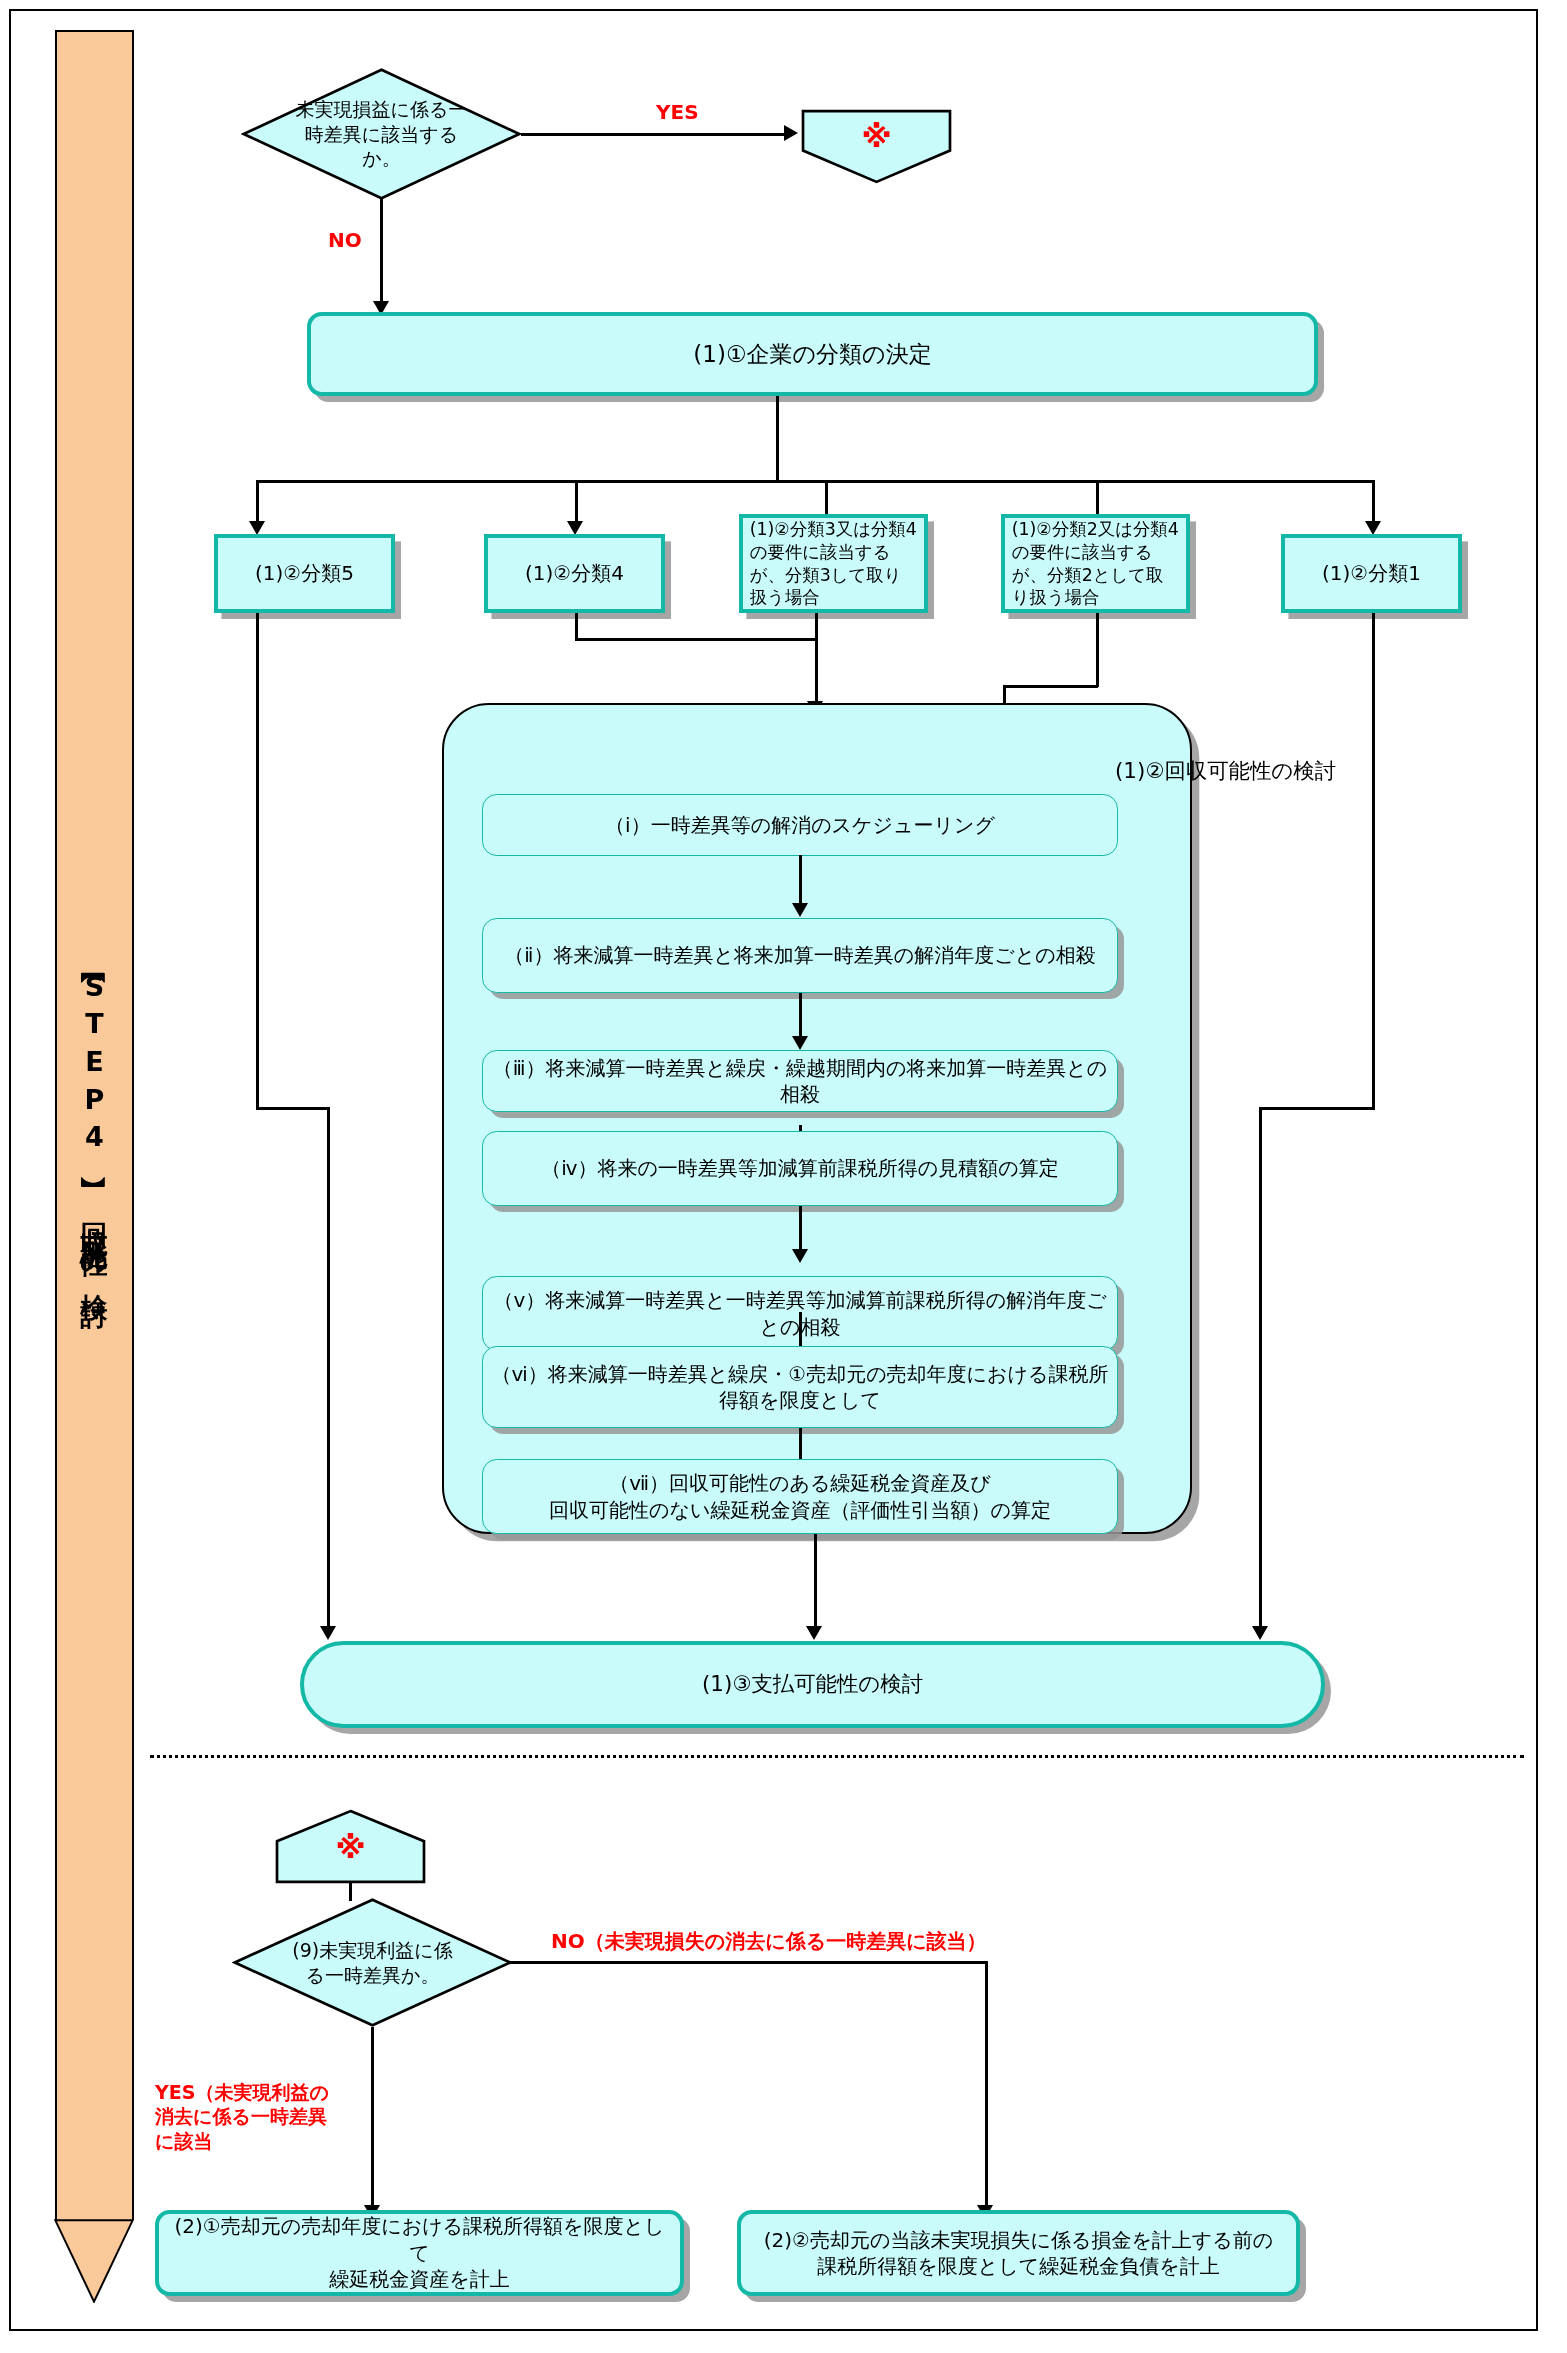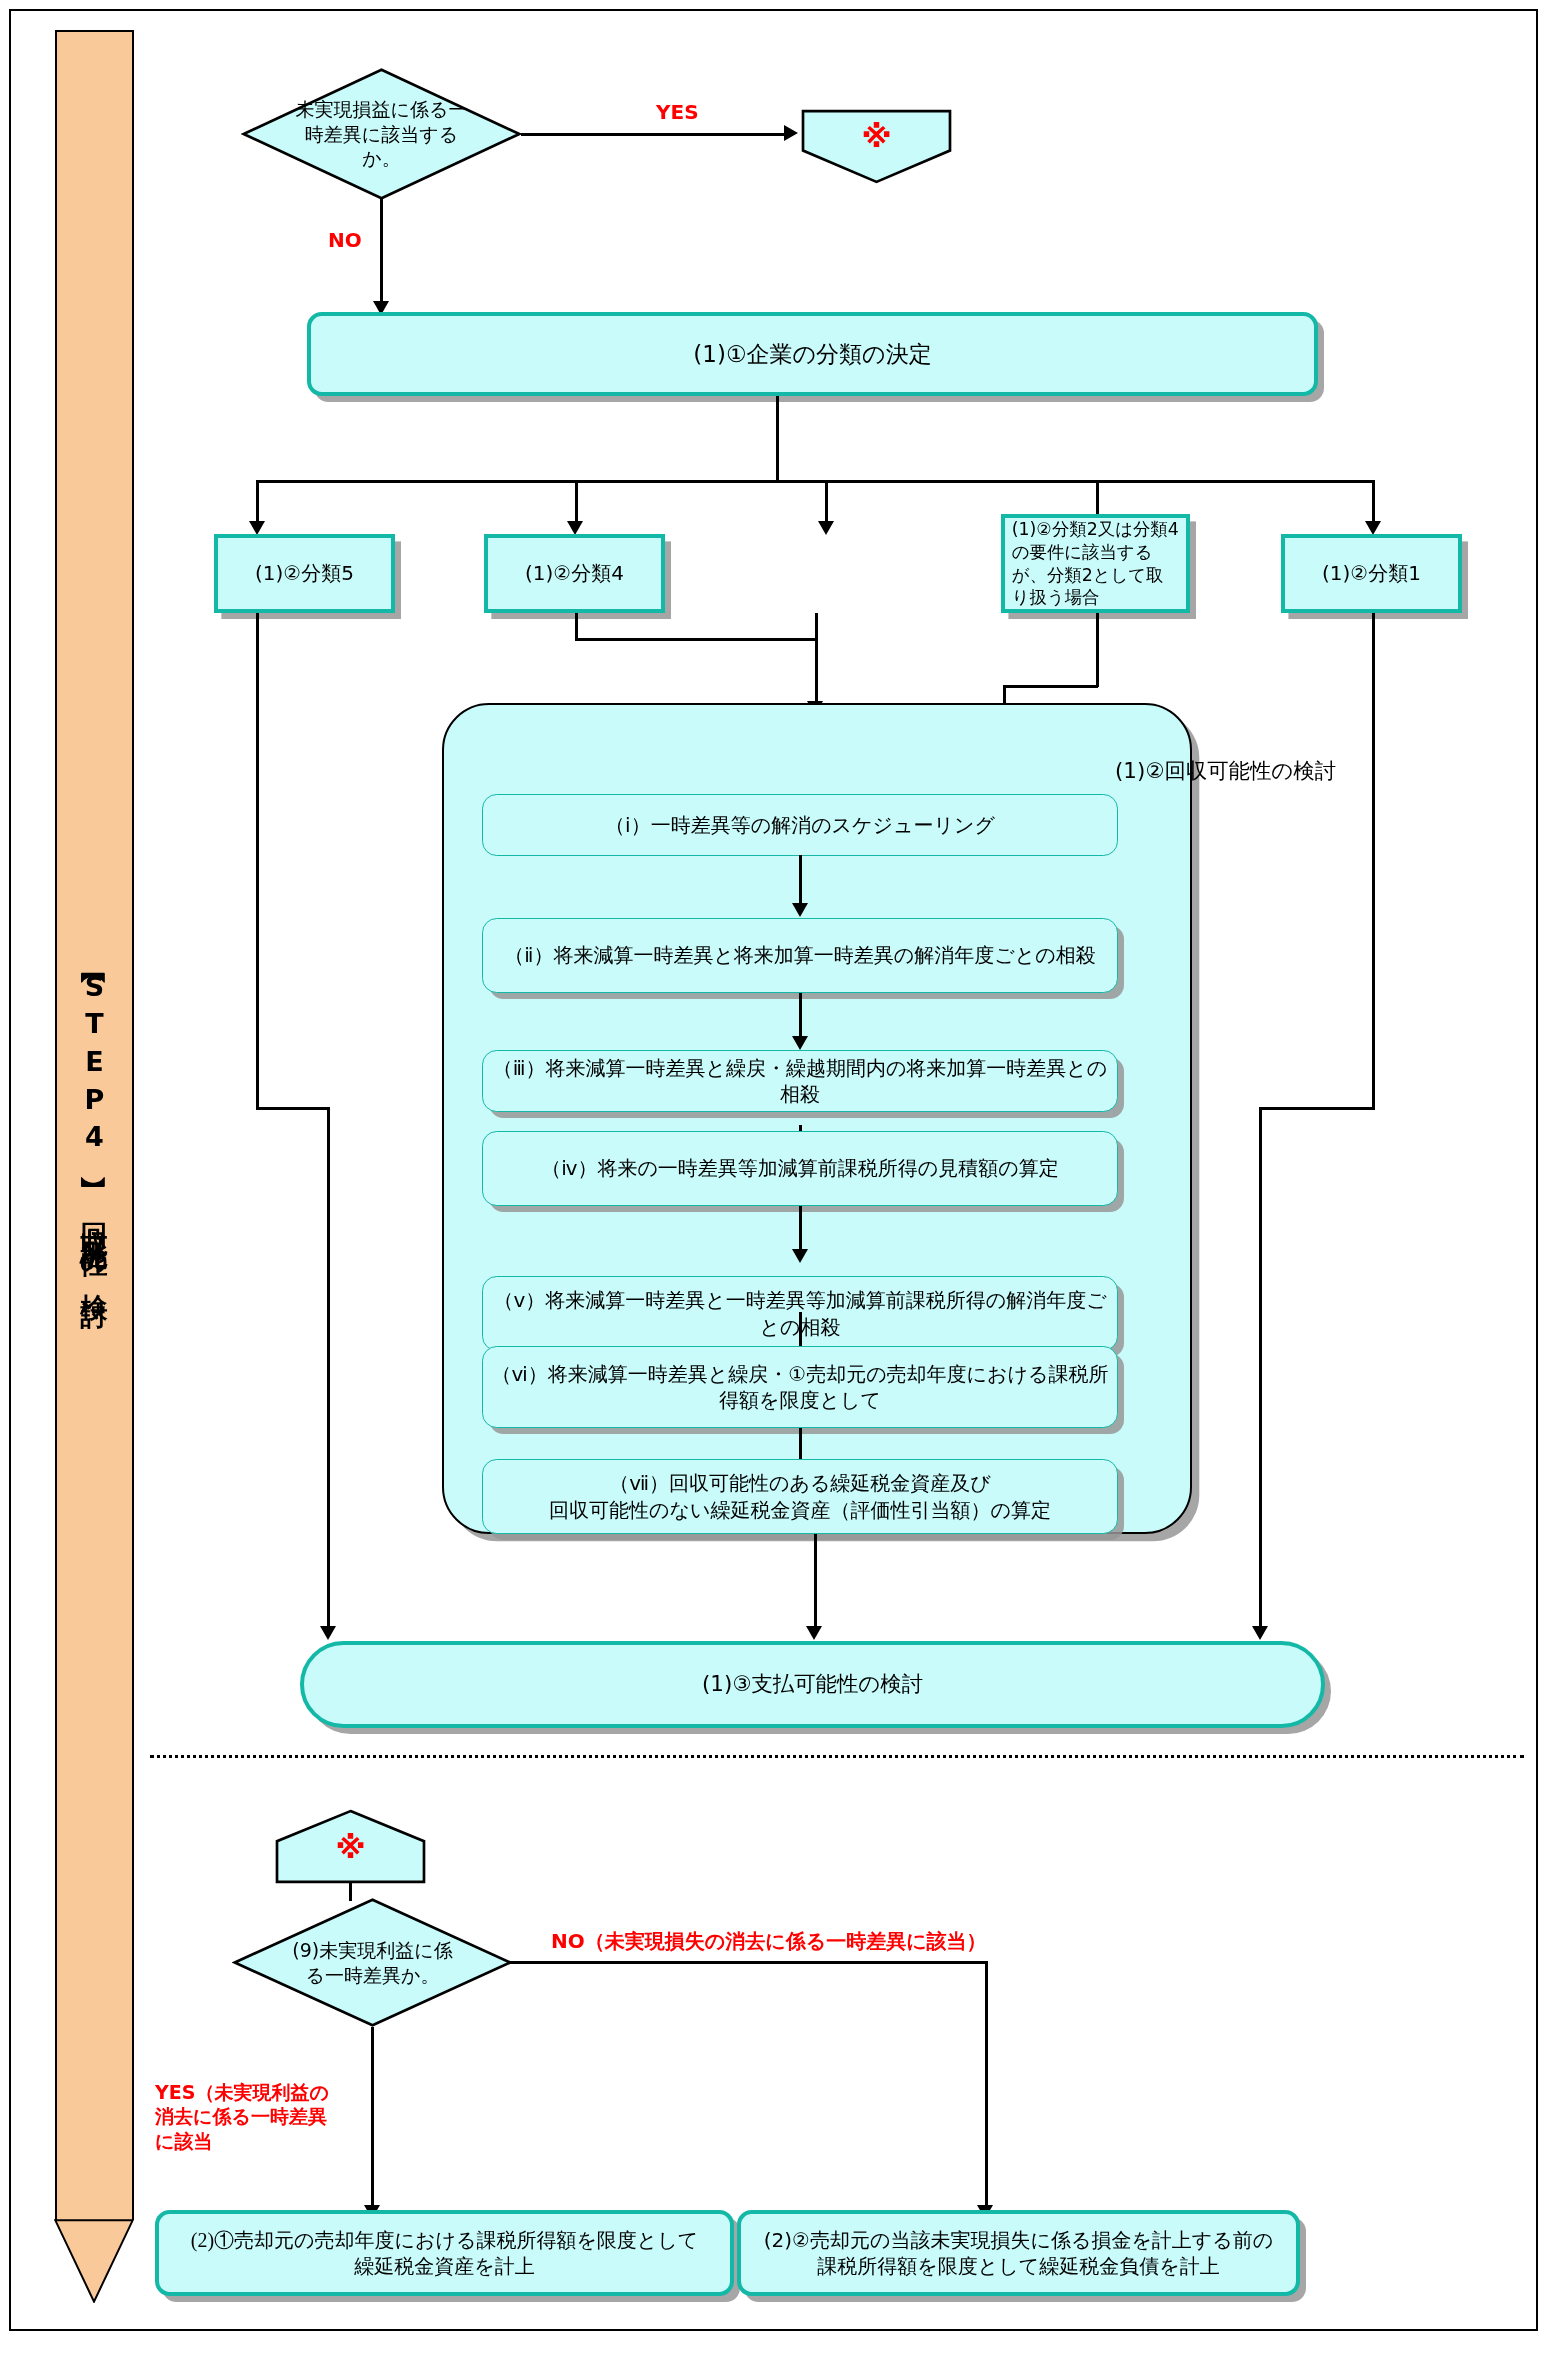--- a/index.html
+++ b/index.html
@@ -187,20 +187,23 @@
   <div class="arrowdown" style="left:1365px;top:521px;"></div>
 
   <div class="node rect f30" style="left:214px;top:534px;width:181px;height:79px;">
     <span class="lbl">(1)②分類5</span>
   </div>
 
   <div class="node rect f30" style="left:484px;top:534px;width:181px;height:79px;">
     <span class="lbl">(1)②分類4</span>
   </div>
 
+  <div class="node rect f26" style="left:739px;top:514px;width:189px;height:99px;">
+    <span class="lbl" style="text-align:left;">(1)②分類3又は分類4の要件に該当するが、分類3して取り扱う場合</span>
+  </div>
 
   <div class="node rect f26" style="left:1001px;top:514px;width:189px;height:99px;">
     <span class="lbl" style="text-align:left;">(1)②分類2又は分類4の要件に該当するが、分類2として取り扱う場合</span>
   </div>
 
   <div class="node rect f30" style="left:1281px;top:534px;width:181px;height:79px;">
     <span class="lbl">(1)②分類1</span>
   </div>
 
   <div class="ln vline" style="left:256px;top:613px;height:496px;"></div>
@@ -302,21 +305,21 @@
   <div class="ln vline" style="left:985px;top:1961px;height:249px;"></div>
   <div class="arrowdown" style="left:977px;top:2205px;"></div>
   <div class="redlbl f30" style="left:551px;top:1929px;">NO（未実現損失の消去に係る一時差異に該当）</div>
 
   <div class="ln vline" style="left:371px;top:2027px;height:186px;"></div>
   <div class="arrowdown" style="left:364px;top:2205px;"></div>
   <div class="redlbl f28" style="left:155px;top:2080px;white-space:pre-line;">YES（未実現利益の
 消去に係る一時差異
 に該当</div>
 
-  <div class="node round f30" style="left:155px;top:2210px;width:579px;height:86px;font-family:Liberation Serif, serif;">
+  <div class="node round f30" style="left:155px;top:2210px;width:529px;height:86px;">
     <span class="lbl" style="white-space:pre-line;">(2)①売却元の売却年度における課税所得額を限度として
 繰延税金資産を計上</span>
   </div>
 
   <div class="node round f30" style="left:737px;top:2210px;width:563px;height:86px;">
     <span class="lbl" style="white-space:pre-line;">(2)②売却元の当該未実現損失に係る損金を計上する前の
 課税所得額を限度として繰延税金負債を計上</span>
   </div>
 
 </div>

